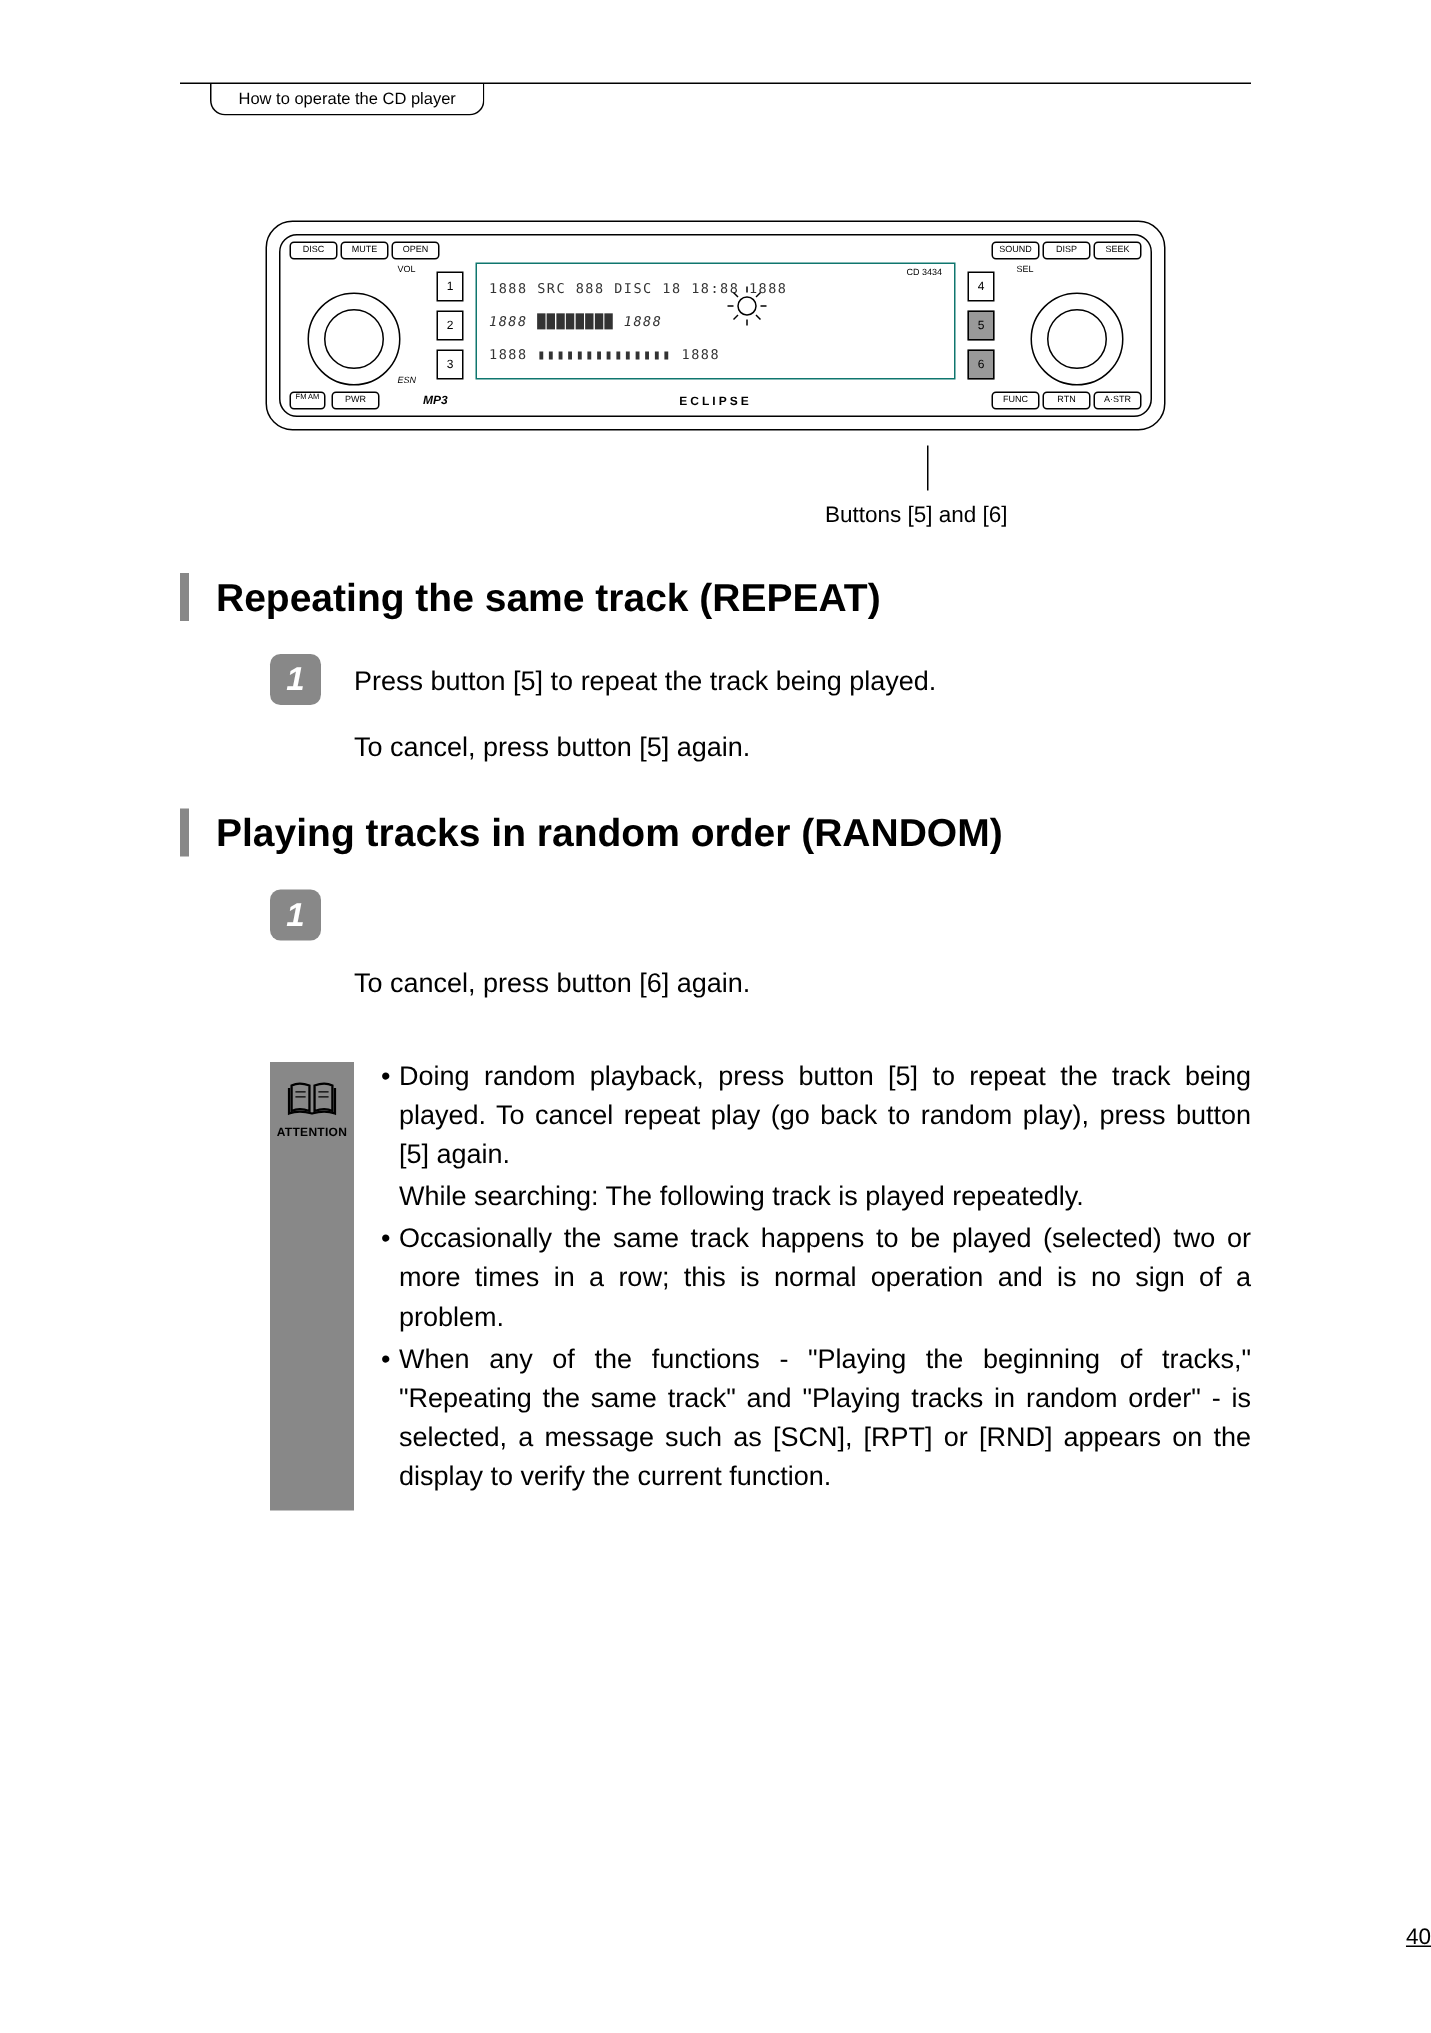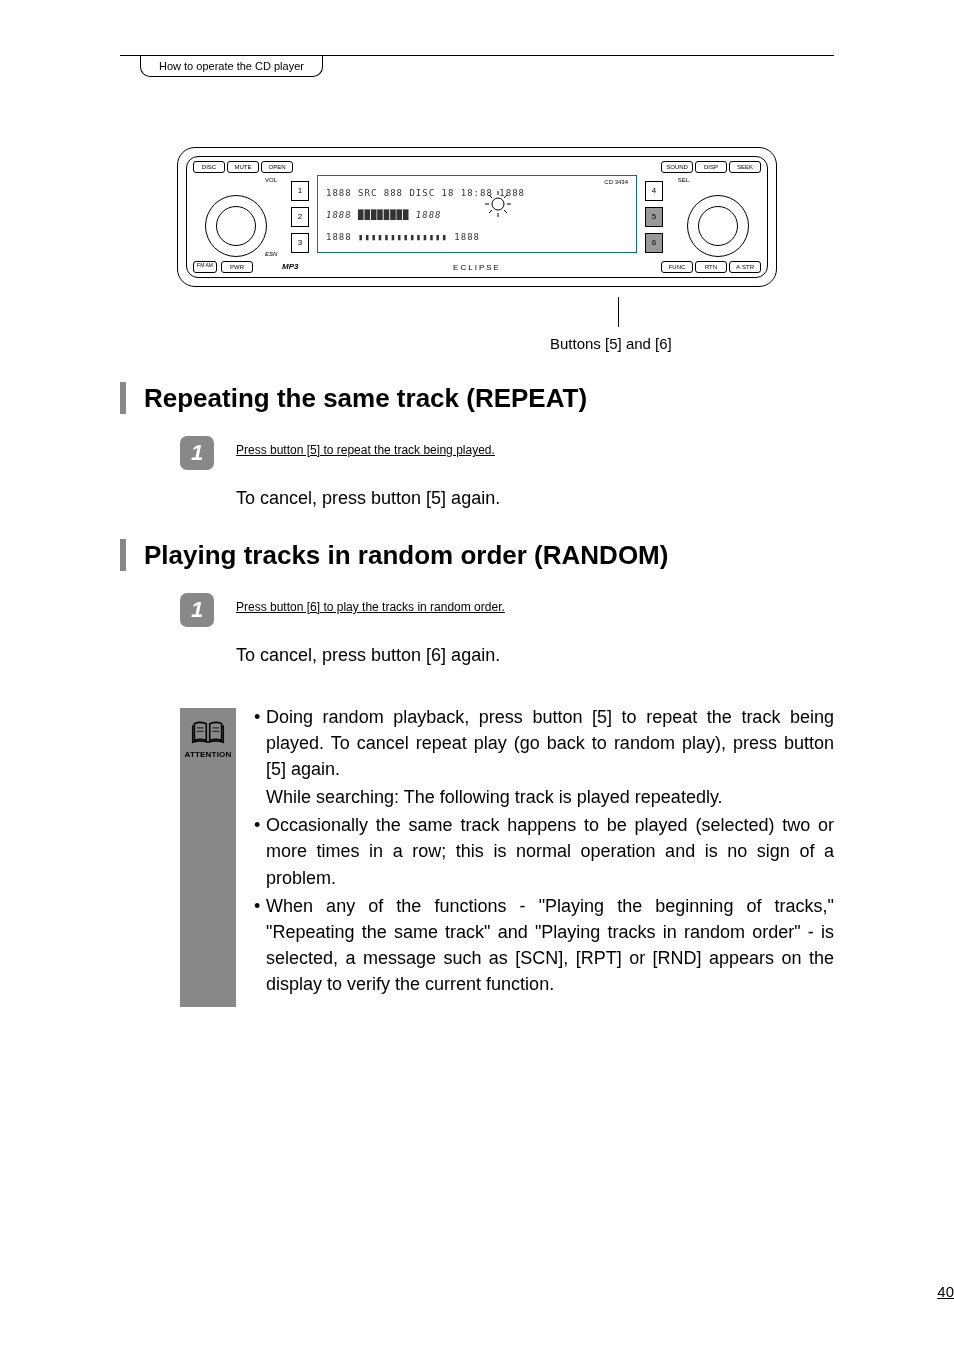--- a/index.html
+++ b/index.html
@@ -153,24 +153,23 @@
       color: #fff;
       font-size: 22px;
       font-weight: bold;
       font-style: italic;
       text-align: center;
       line-height: 34px;
       margin-right: 22px;
       flex-shrink: 0;
     }
     .step-text {
-      font-size: 12px;
+      font-size: 18px;
       padding-top: 5px;
       line-height: 1.5;
-      text-decoration: underline;
     }
     .step-sub {
       margin-left: 116px;
       font-size: 18px;
       margin-bottom: 30px;
     }
     .attention-block {
       display: flex;
       margin-left: 60px;
       margin-top: 10px;
@@ -226,21 +225,21 @@
       text-align: right;
       font-size: 15px;
       text-decoration: underline;
     }
     .logo-text {
       position: absolute;
       bottom: 5px;
       left: 50%;
       transform: translateX(-50%);
       font-size: 8px;
-      font-weight: normal;
+      font-weight: bold;
       letter-spacing: 2px;
     }
     .mp3-label {
       position: absolute;
       left: 95px;
       bottom: 6px;
       font-size: 8px;
       font-style: italic;
       font-weight: bold;
     }
@@ -334,21 +333,20 @@
   <div class="step-sub">To cancel, press button [5] again.</div>
 
   
   <div class="section-heading">
     <div class="section-bar"></div>
     <div class="section-title">Playing tracks in random order (RANDOM)</div>
   </div>
 
   <div class="step-row">
     <div class="step-badge">1</div>
-    <div class="step-text">Press button [6] to play the tracks in random order.</div>
   </div>
   <div class="step-sub">To cancel, press button [6] again.</div>
 
   
   <div class="attention-block">
     <div class="attention-sidebar">
       <svg class="attention-icon" viewBox="0 0 40 30">
         <path d="M4 4 Q10 1 18 4 L18 24 Q10 21 4 24 Z M22 4 Q30 1 36 4 L36 24 Q30 21 22 24 Z" fill="none" stroke="#000" stroke-width="1.8"></path>
         <path d="M2 6 L2 26 Q10 23 20 26 Q30 23 38 26 L38 6" fill="none" stroke="#000" stroke-width="1.8"></path>
         <line x1="7" y1="9" x2="15" y2="9" stroke="#000" stroke-width="1"></line>

